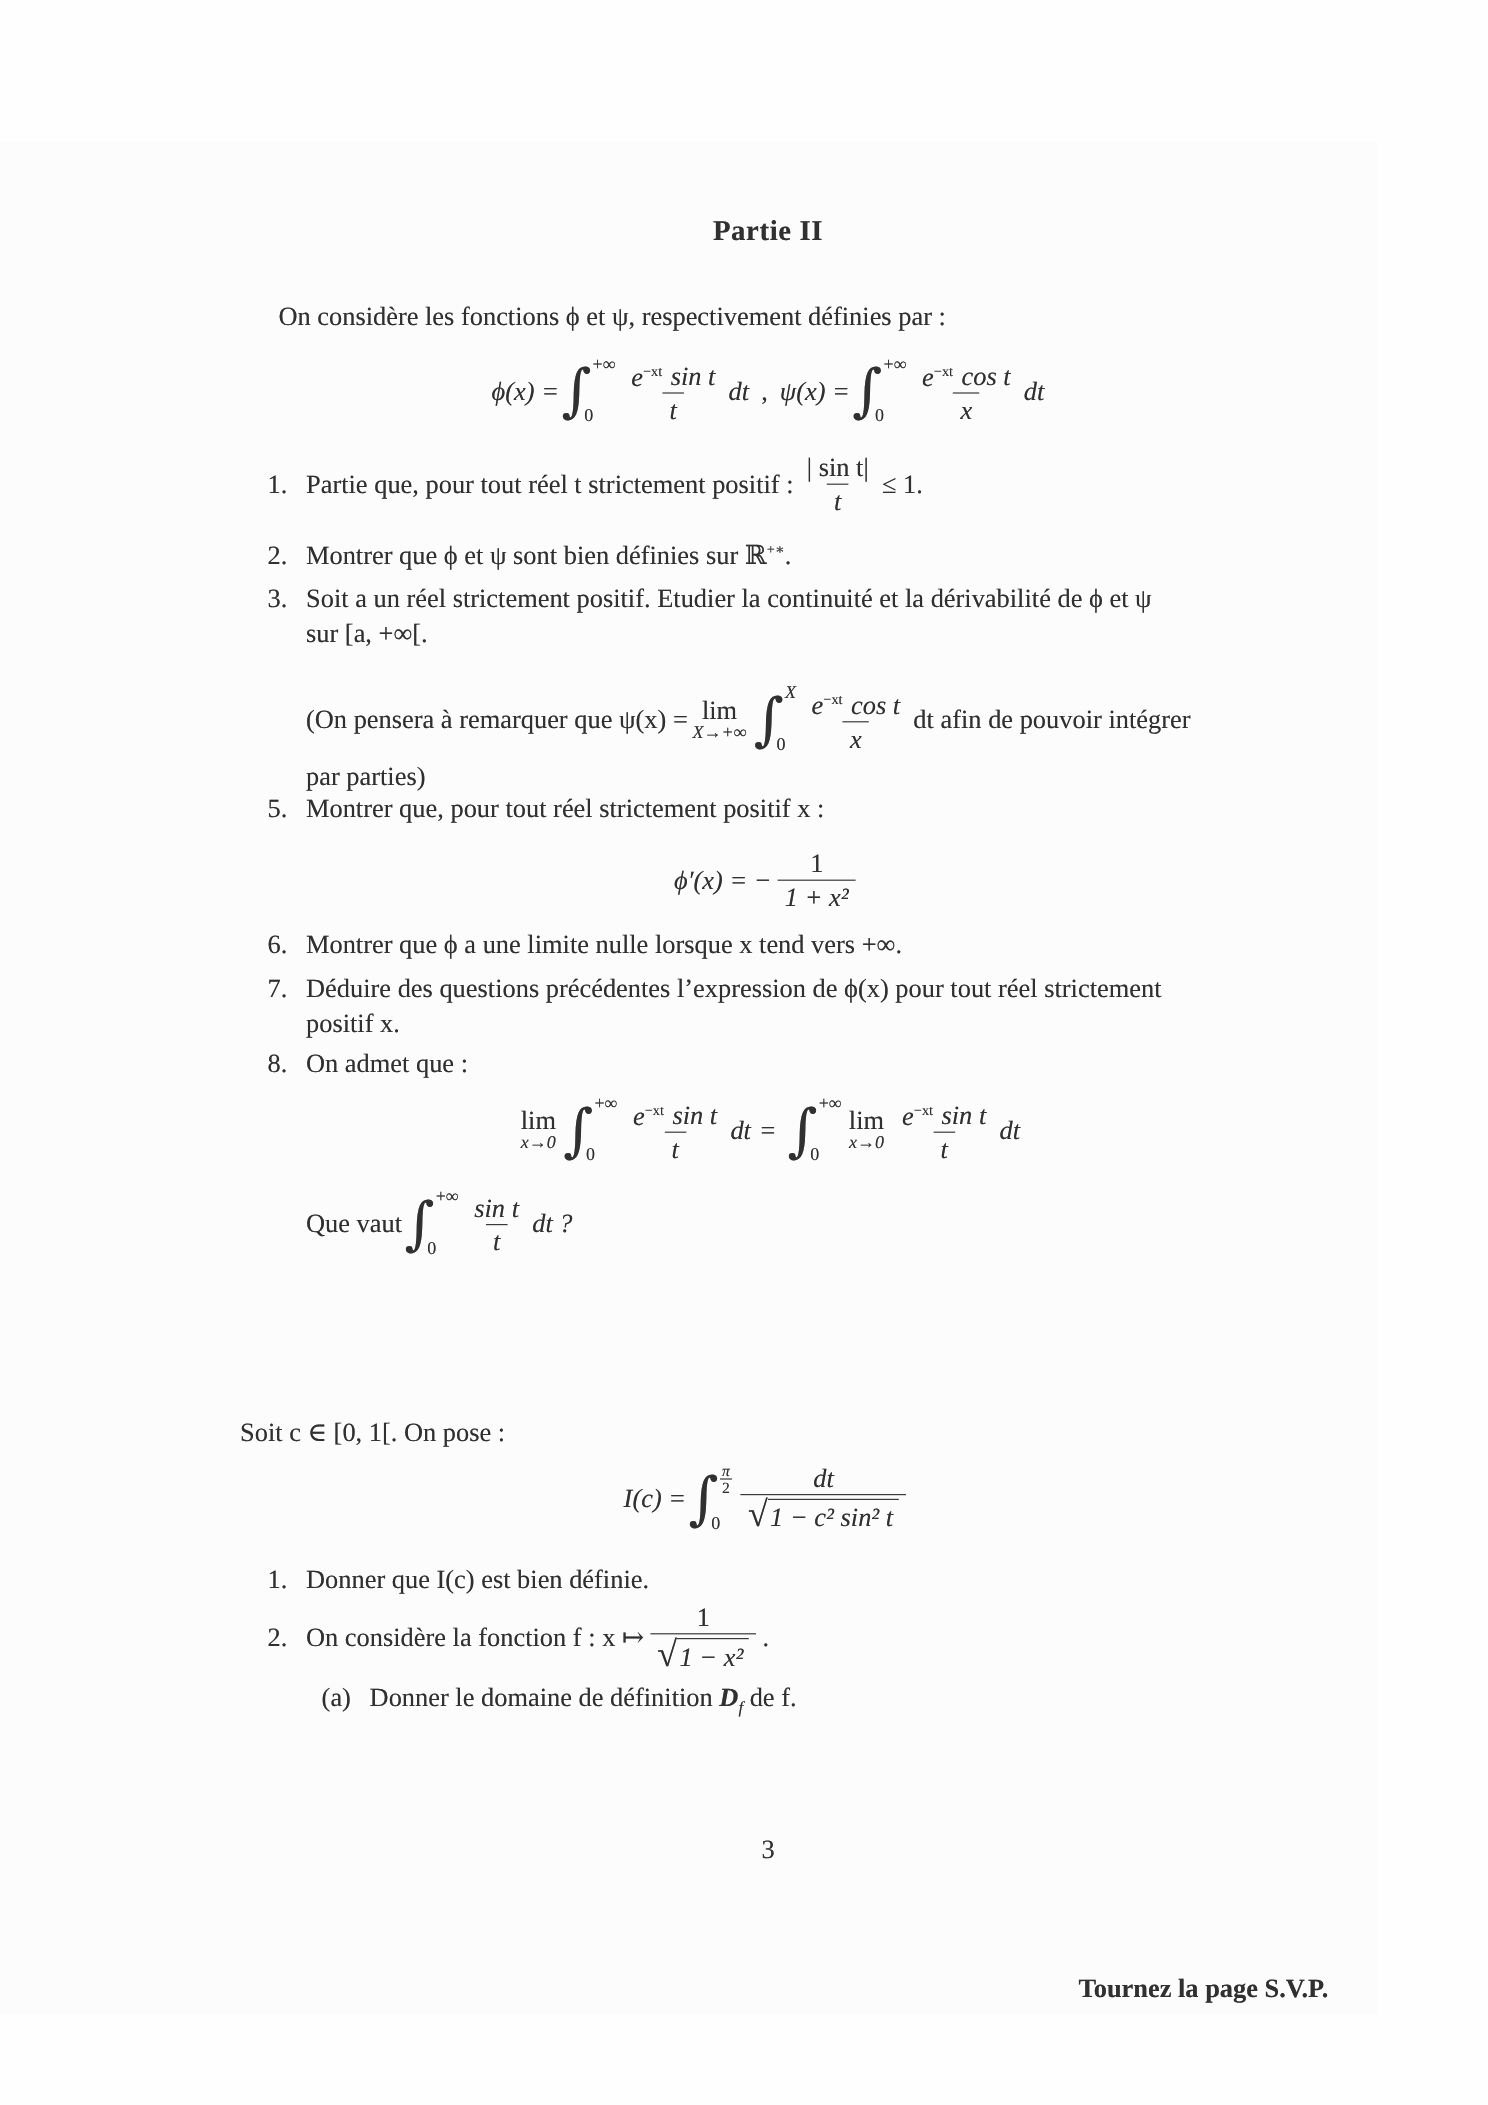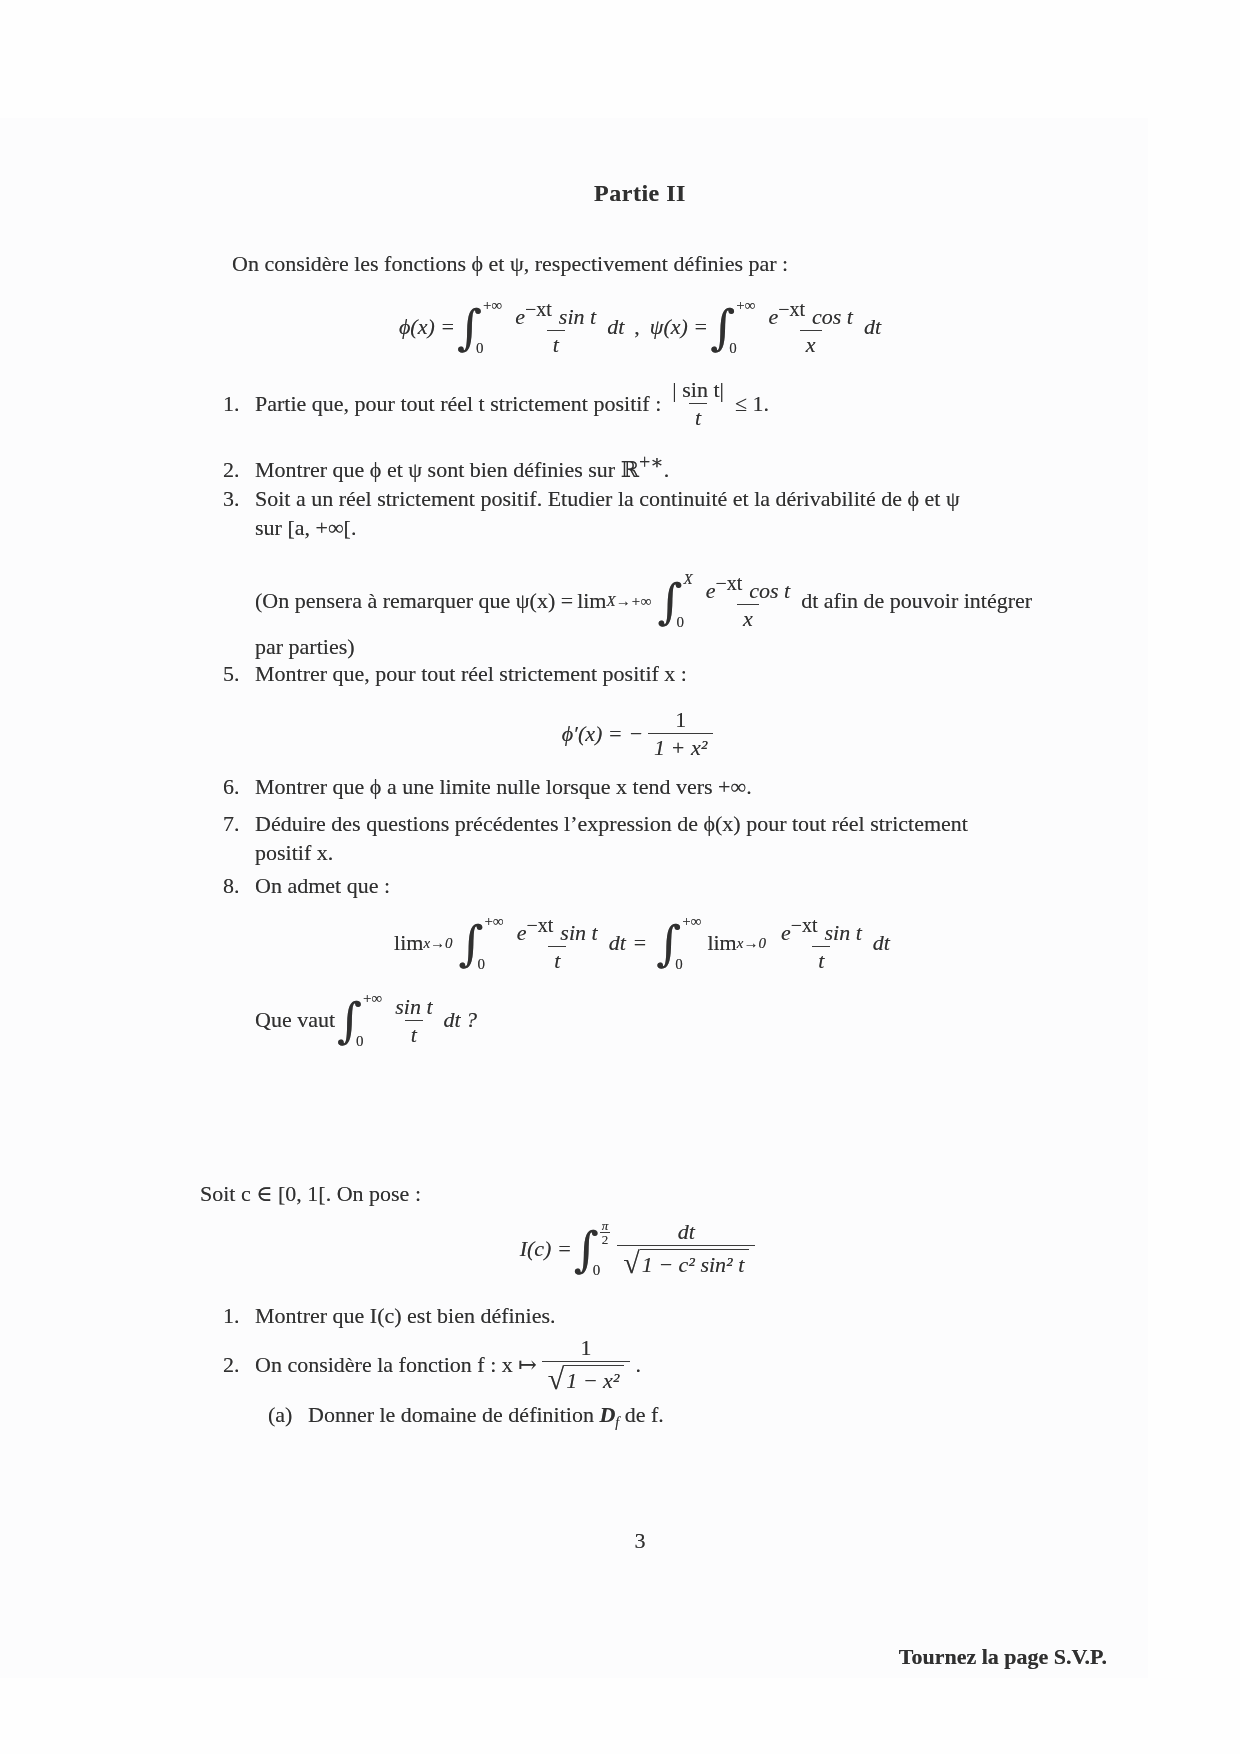--- a/index.html
+++ b/index.html
@@ -26,23 +26,23 @@
   .frac .den { border-top:1.6px solid #3a3a3a; }
   .frac sup { font-size:14px; }
   .sp { margin-left:7px; }
   
   .int-wrap { display:inline-flex; align-items:center; margin:0 2px; }
   .int-glyph { font-size:48px; line-height:58px; font-family:"DejaVu Serif",serif; font-style:normal; }
   .bounds { display:inline-flex; flex-direction:column; justify-content:space-between; height:58px; font-size:15px; margin-left:1px; }
   .bounds .ub { margin-top:-1px; }
   .bounds .lb { margin-bottom:-1px; transform:translateX(-7px); }
   
-  .lim { display:inline-flex; flex-direction:row; align-items:center; line-height:22px; margin:0 4px; }
+  .lim { display:inline-flex; flex-direction:column; align-items:center; line-height:22px; margin:0 4px; }
   .lim .lim-sub { font-size:15px; line-height:15px; margin-top:1px; }
-  sup.msup { font-size:20px; }
+  sup.msup { font-size:12px; }
   sub.msub { font-size:14px; }
   
   .sqrt { display:inline-flex; align-items:flex-start; }
   .sqrt .rad { font-size:30px; line-height:30px; font-style:normal; transform:translateY(-1px); }
   .sqrt .radicand { border-top:1.6px solid #3a3a3a; padding:2px 5px 0 2px; white-space:nowrap; }
   .small-frac { display:inline-flex; flex-direction:column; align-items:center; font-size:13px; line-height:13px; }
   .small-frac .sfd { border-top:1px solid #3a3a3a; padding:0 2px; }
   .footer-turn { position:absolute; top:1644px; right:133px; font-weight:bold; font-size:22px; white-space:nowrap; }
   .page-num { position:absolute; left:200px; width:880px; top:1528px; text-align:center; }
   .cal { font-style:italic; font-weight:bold; }
@@ -220,21 +220,21 @@
       <span class="den" style="border-top:1.6px solid #3a3a3a; padding-top:3px;">
         <span class="sqrt">
           <span class="rad">√</span>
           <span class="radicand mi">1 − c² sin² t</span>
         </span>
       </span>
     </span>
   </div>
 
   <div class="abs plain" style="left:223px; top:1303px;">
-    <span class="item-num">1.</span><span>Montrer que I(c) est bien définies.</span>
+    <span class="item-num">1.</span><span>Donner que I(c) est bien définie.</span>
   </div>
 
   <div class="row abs" style="left:223px; top:1334px;">
     <span class="item-num">2.</span>
     <span>On considère la fonction f : x ↦</span>
     <span class="frac">
       <span class="num">1</span>
       <span class="den" style="border-top:1.6px solid #3a3a3a; padding-top:3px;">
         <span class="sqrt">
           <span class="rad">√</span>

